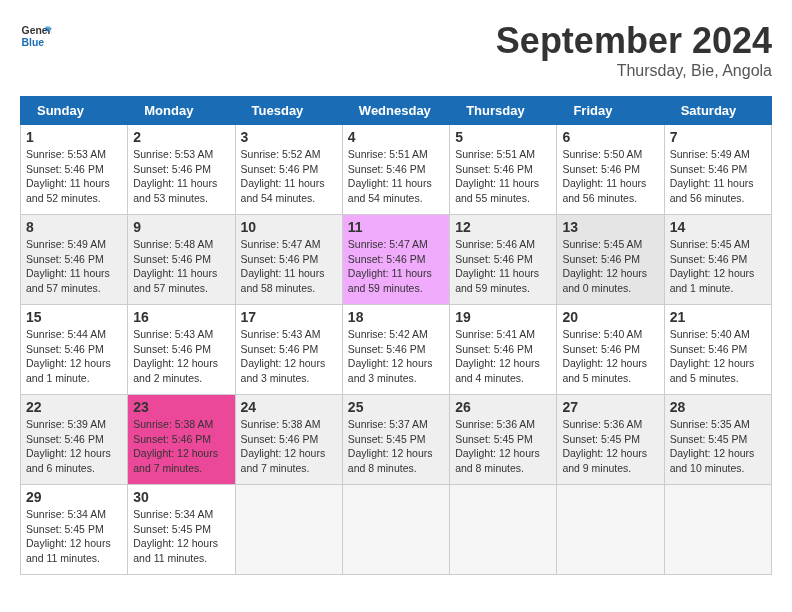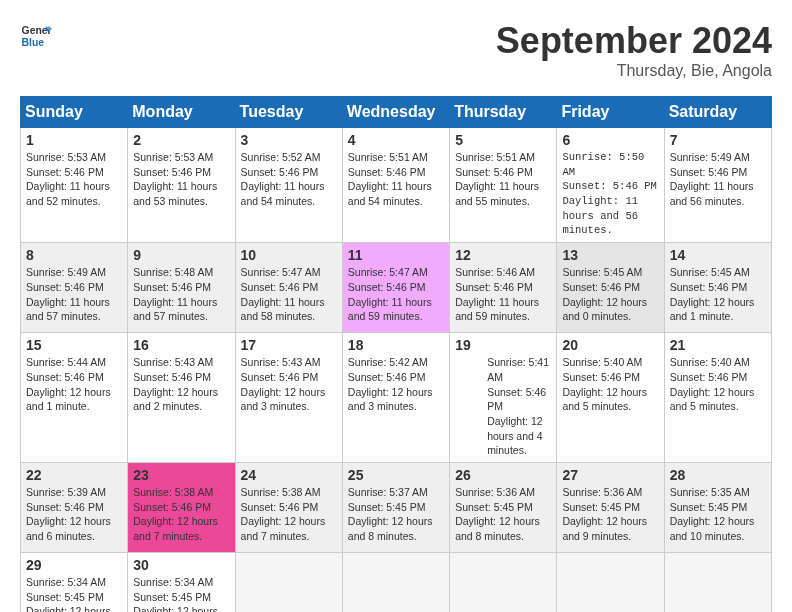--- a/index.html
+++ b/index.html
@@ -38,23 +38,23 @@
       color: #555;
     }
     table {
       width: 100%;
       border-collapse: collapse;
       font-size: 11px;
     }
     thead th {
       background: #1a6db5;
       color: #fff;
-      padding: 6px 4px;
+      padding: 6px 16px;
       text-align: left;
-      font-size: 16px;
+      font-size: 13px;
       font-weight: bold;
       border: 1px solid #1a6db5;
     }
     td {
       border: 1px solid #ccc;
       padding: 4px 5px;
       vertical-align: top;
       min-height: 80px;
       height: 90px;
       width: calc(100% / 7);
@@ -148,21 +148,21 @@
 Daylight: 11 hours and 54 minutes.</div>
         </td>
         <td>
           <span class="day-num">5</span>
           <div class="day-info" style="white-space: pre-line;">Sunrise: 5:51 AM
 Sunset: 5:46 PM
 Daylight: 11 hours and 55 minutes.</div>
         </td>
         <td>
           <span class="day-num">6</span>
-          <div class="day-info" style="white-space: pre-line; font-family: Liberation Mono, monospace;">Sunrise: 5:50 AM
+          <div class="day-info" style="white-space: pre-line;">Sunrise: 5:50 AM
 Sunset: 5:46 PM
 Daylight: 11 hours and 56 minutes.</div>
         </td>
         <td>
           <span class="day-num">7</span>
           <div class="day-info" style="white-space: pre-line;">Sunrise: 5:49 AM
 Sunset: 5:46 PM
 Daylight: 11 hours and 56 minutes.</div>
         </td>
       </tr>
@@ -230,21 +230,21 @@
 Daylight: 12 hours and 3 minutes.</div>
         </td>
         <td>
           <span class="day-num">18</span>
           <div class="day-info" style="white-space: pre-line;">Sunrise: 5:42 AM
 Sunset: 5:46 PM
 Daylight: 12 hours and 3 minutes.</div>
         </td>
         <td>
           <span class="day-num">19</span>
-          <div class="day-info" style="white-space: pre-line; margin-left: 32px;">Sunrise: 5:41 AM
+          <div class="day-info" style="white-space: pre-line;">Sunrise: 5:41 AM
 Sunset: 5:46 PM
 Daylight: 12 hours and 4 minutes.</div>
         </td>
         <td>
           <span class="day-num">20</span>
           <div class="day-info" style="white-space: pre-line;">Sunrise: 5:40 AM
 Sunset: 5:46 PM
 Daylight: 12 hours and 5 minutes.</div>
         </td>
         <td>

